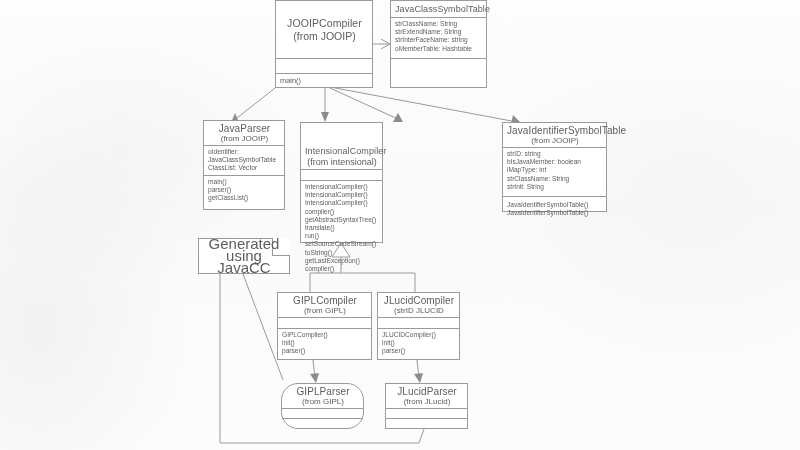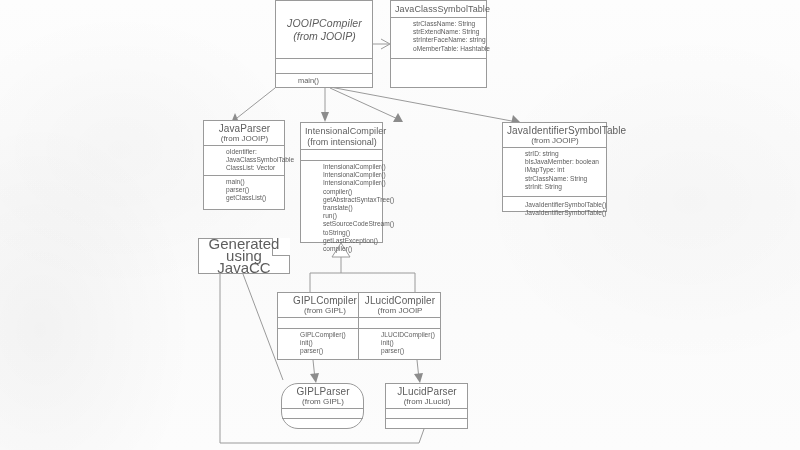--- a/index.html
+++ b/index.html
@@ -60,21 +60,20 @@
     display: block;
     font-size: 8px;
     line-height: 10px;
   }
   .member {
     display: block;
     font-size: 6.6px;
     line-height: 8.2px;
     white-space: nowrap;
     text-align: left;
-    margin-left: 18px;
   }
   .big .cname, .big .cpkg {
     font-size: 10.5px;
     line-height: 13px;
   }
   .mid .cname, .mid .cpkg {
     font-size: 9px;
     line-height: 11px;
   }
   .big .member { font-size: 7.4px; line-height: 9.5px; }
@@ -190,21 +189,21 @@
     <g>
       <path class="edge-line" d="M 243 274 L 283 380"></path>
     </g>
 
     <g>
       <path class="edge-line" d="M 220 274 L 220 443 L 419 443 L 424 429"></path>
     </g>
   </svg>
 
   <div class="uml big" style="left:275px; top:0px; width:98px; height:88px;">
-    <div class="compartment name-comp" style="height:57px; display:flex; flex-direction:column; align-items:center; justify-content:center;font-style:italic;">
+    <div class="compartment name-comp" style="height:57px; display:flex; flex-direction:column; align-items:center; justify-content:center;">
       <span class="cname">JOOIPCompiler</span>
       <span class="cpkg">(from JOOIP)</span>
     </div>
     <div class="compartment divider" style="height:15px;"></div>
     <div class="compartment divider" style="height:16px;">
       <span class="member">main()</span>
     </div>
   </div>
 
   <div class="uml mid" style="left:390px; top:0px; width:97px; height:88px;">
@@ -231,21 +230,21 @@
       <span class="member">ClassList: Vector</span>
     </div>
     <div class="compartment divider" style="height:34px;">
       <span class="member">main()</span>
       <span class="member">parser()</span>
       <span class="member">getClassList()</span>
     </div>
   </div>
 
   <div class="uml mid" style="left:300px; top:122px; width:83px; height:121px;">
-    <div class="compartment name-comp" style="height:26px;">
+    <div class="compartment name-comp" style="height:26px;margin-top:20px;">
       <span class="cname">IntensionalCompiler</span>
       <span class="cpkg">(from intensional)</span>
     </div>
     <div class="compartment divider" style="height:11px;"></div>
     <div class="compartment divider" style="height:82px;">
       <span class="member">IntensionalCompiler()</span>
       <span class="member">IntensionalCompiler()</span>
       <span class="member">IntensionalCompiler()</span>
       <span class="member">compiler()</span>
       <span class="member">getAbstractSyntaxTree()</span>
@@ -292,24 +291,24 @@
       <span class="cpkg">(from GIPL)</span>
     </div>
     <div class="compartment divider" style="height:11px;"></div>
     <div class="compartment divider" style="height:31px;">
       <span class="member">GIPLCompiler()</span>
       <span class="member">init()</span>
       <span class="member">parser()</span>
     </div>
   </div>
 
-  <div class="uml" style="left:358px; top:292px; width:83px; height:68px;">
+  <div class="uml" style="left:377px; top:292px; width:83px; height:68px;">
     <div class="compartment name-comp" style="height:24px;">
       <span class="cname">JLucidCompiler</span>
-      <span class="cpkg">(from JOOIP</span>
+      <span class="cpkg">(strID JLUCID</span>
     </div>
     <div class="compartment divider" style="height:11px;"></div>
     <div class="compartment divider" style="height:31px;">
       <span class="member">JLUCIDCompiler()</span>
       <span class="member">init()</span>
       <span class="member">parser()</span>
     </div>
   </div>
 
   <div class="uml" style="left:281px; top:383px; width:83px; height:46px;border-radius:17px;">

